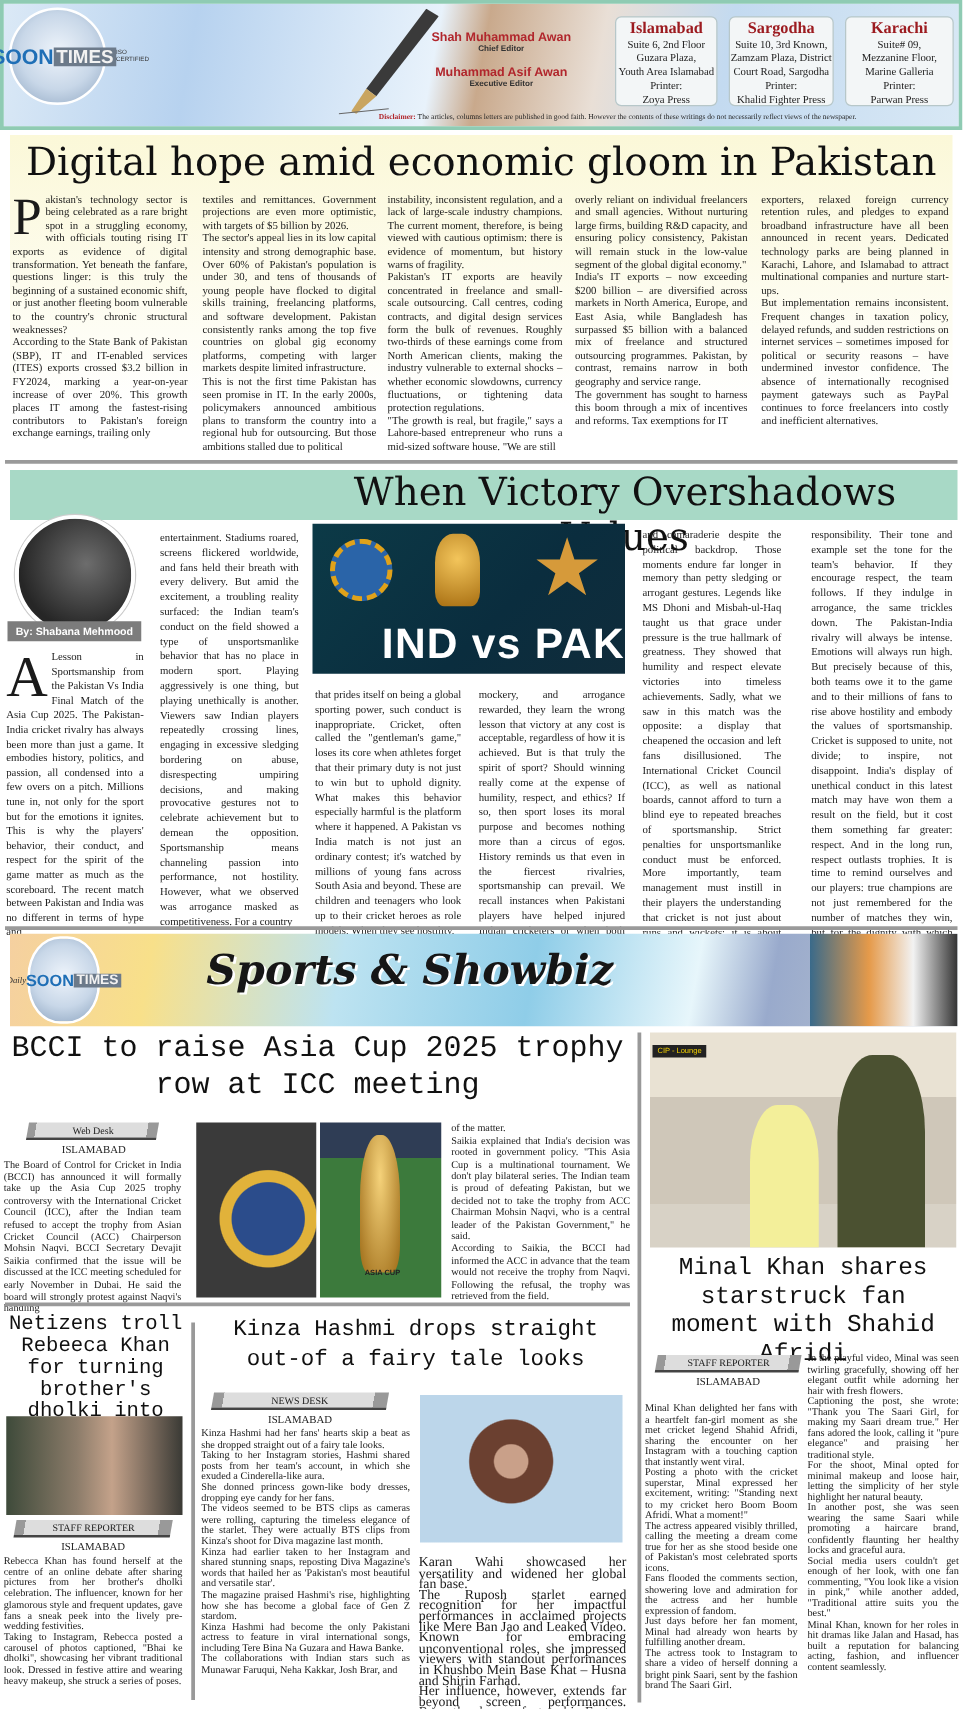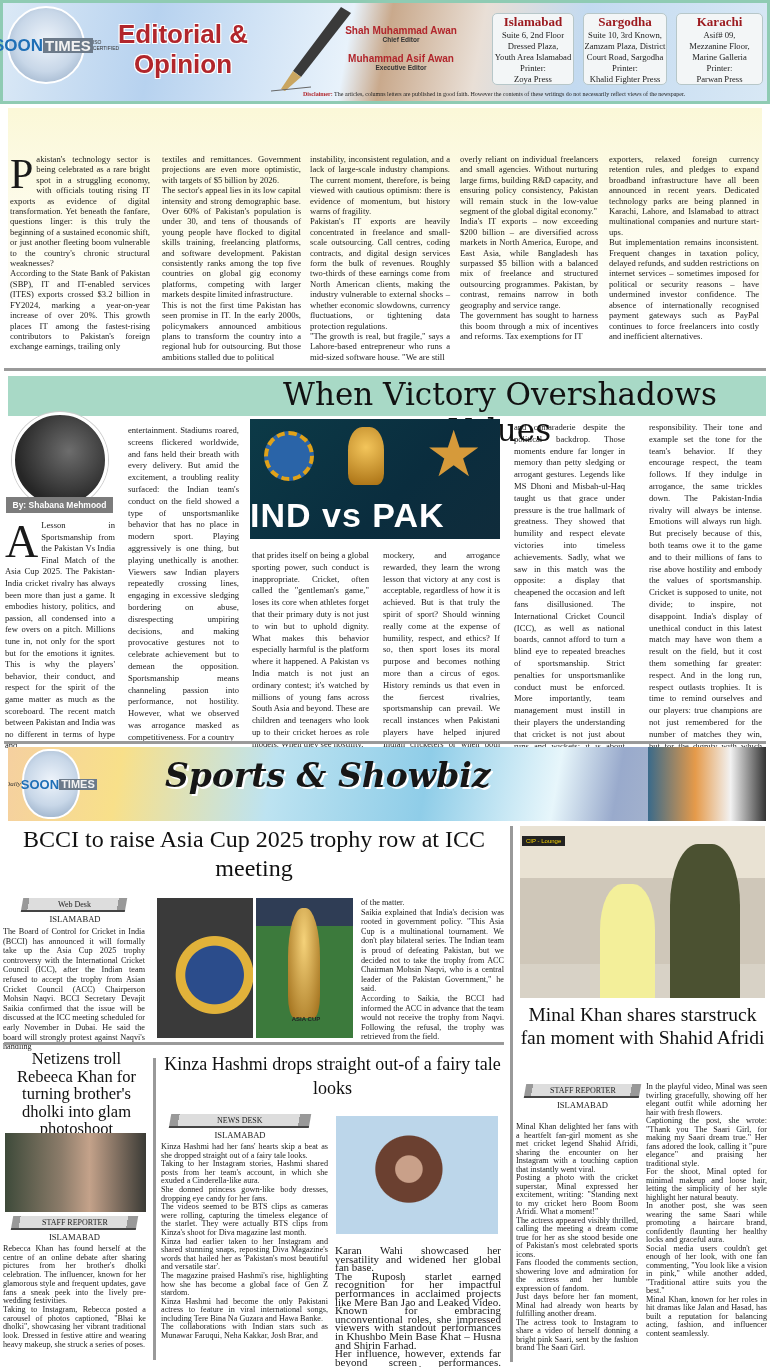--- a/index.html
+++ b/index.html
@@ -25,89 +25,86 @@
 #ed1-h{left:0;top:4px;width:754px;text-align:center;font-family:"DejaVu Serif",serif;font-size:31px;color:#111;letter-spacing:0}
 .col{position:absolute}
 .drop{float:left;font-size:42px;line-height:36px;margin:2px 3px 0 0;font-family:"Liberation Serif",serif}
 .rule{position:absolute;height:3px;background:#9a9a9a}
 
 #vic-band{left:8px;top:376px;width:758px;height:40px;background:#a8d9c6}
 #vic-h{left:240px;top:376px;width:520px;text-align:center;font-family:"DejaVu Serif",serif;font-size:31px;color:#111}
 #pen-circ{left:12px;top:412px;width:96px;height:96px;border-radius:50%;background:radial-gradient(circle at 60% 40%,#6d6d6d,#262626 70%);border:3px solid #fff;box-shadow:0 0 0 1px #ccc}
 #byline{left:6px;top:497px;width:107px;height:16px;background:#7c7c7c;color:#fff;font-family:"Liberation Sans",sans-serif;font-weight:bold;font-size:8.5px;line-height:16px;text-align:center}
 #ind-pak{left:250px;top:419px;width:250px;height:120px;background:linear-gradient(135deg,#0c3a47,#0a2d3e 60%,#102c3b);overflow:hidden}
-#ind-pak .big{position:absolute;left:0;bottom:4px;width:100%;text-align:left;color:#fff;font-family:"Liberation Sans",sans-serif;font-weight:bold;font-size:34px;letter-spacing:1px}
+#ind-pak .big{position:absolute;left:0;bottom:4px;width:100%;text-align:right;color:#fff;font-family:"Liberation Sans",sans-serif;font-weight:bold;font-size:34px;letter-spacing:1px}
 #ind-pak .badge{position:absolute;left:14px;top:12px;width:50px;height:50px;border-radius:50%;background:#2a64a8;border:4px dashed #e0a21a}
 #ind-pak .cup{position:absolute;left:98px;top:8px;width:36px;height:58px;background:radial-gradient(circle at 50% 35%,#f3c55b,#a86f12);border-radius:40% 40% 20% 20%}
 #ind-pak .star{position:absolute;left:175px;top:4px;font-size:64px;line-height:64px;color:#d69a3a}
 
 #sp-band{left:8px;top:747px;width:758px;height:74px;background:linear-gradient(100deg,#f5d0a0 0%,#f8e08a 15%,#bde3f1 35%,#8fcde8 55%,#e7f6fb 72%,#9ac 80%,#c0c8d0 100%);overflow:hidden}
 #sp-title{left:165px;top:756px;font-family:"DejaVu Serif",serif;font-weight:bold;font-style:italic;font-size:33px;color:#161616;text-shadow:2px 2px 0 #fff}
 .photo{background:#888;overflow:hidden}
 .desk{height:14px;background:linear-gradient(90deg,#999 0 6%,#ddd 6% 92%,#999 92%);text-align:center;font-size:8px;line-height:14px;color:#222;border-bottom:2px solid #444;transform:skewX(-10deg)}
 .desk span{display:inline-block;transform:skewX(10deg)}
 .city{text-align:center;font-size:8.6px;line-height:11px;color:#222}
-.h-news{font-family:Liberation Serif, serif;text-align:center;color:#111}
+.h-news{font-family:Liberation Mono, monospace;text-align:center;color:#111}
 .vline{position:absolute;width:3px;background:#999}
 </style>
 </head>
 <body>
 
 <div id="hdr" class="abs">
   <div class="logo abs" style="left:4px;top:3px;width:78px;height:78px">
     <span class="d">Daily</span>
     <span class="s" style="font-size:17px">SOON</span>
     <span class="t" style="font-size:15px">TIMES</span>
     <span class="c">ISO CERTIFIED</span>
-  </div>
-  <div id="ed-title" class="abs">
-    <div>Editorial &amp;</div>
-    <div>Opinion</div>
   </div>
   <svg id="pen" class="abs" viewBox="0 0 80 85">
     <polygon points="70,0 80,6 30,70 22,64" fill="#3a3a3a"></polygon>
     <polygon points="30,70 22,64 10,82 14,84" fill="#c9a560"></polygon>
     <line x1="0" y1="84" x2="40" y2="80" stroke="#666" stroke-width="1"></line>
   </svg>
   <div class="abs editor" style="left:342px;top:22px;width:112px">
     <div style="font-size:10px;color:#b1262c">Shah Muhammad Awan</div>
     <div style="font-size:6.5px;color:#333">Chief Editor</div>
   </div>
   <div class="abs editor" style="left:342px;top:50px;width:112px">
     <div style="font-size:10px;color:#b1262c">Muhammad Asif Awan</div>
     <div style="font-size:6.5px;color:#333">Executive Editor</div>
   </div>
   <div class="abs office" style="left:489px;top:10px;width:82px;height:72px">
     <h3>Islamabad</h3>
     <div>Suite 6, 2nd Floor</div>
-    <div>Dressed Plaza,</div>
+    <div>Guzara Plaza,</div>
     <div>Youth Area Islamabad</div>
     <div>Printer:</div>
     <div>Zoya Press</div>
   </div>
   <div class="abs office" style="left:580px;top:10px;width:84px;height:72px">
     <h3>Sargodha</h3>
     <div>Suite 10, 3rd Known,</div>
     <div>Zamzam Plaza, District</div>
     <div>Court Road, Sargodha</div>
     <div>Printer:</div>
     <div>Khalid Fighter Press</div>
   </div>
   <div class="abs office" style="left:673px;top:10px;width:87px;height:72px">
     <h3>Karachi</h3>
-    <div>Asif# 09,</div>
+    <div>Suite# 09,</div>
     <div>Mezzanine Floor,</div>
     <div>Marine Galleria</div>
     <div>Printer:</div>
     <div>Parwan Press</div>
   </div>
   <div id="disc" class="abs"><b>Disclaimer:</b> <span>The articles, columns letters are published in good faith. However the  contents of these writings do not necessarily reflect views of the newspaper.</span></div>
 </div>
 
 <div id="ed1" class="abs">
+  <div id="ed1-h" class="abs">Digital hope amid economic gloom in Pakistan</div>
   <div class="col" style="left:2px;top:46px;width:140px">
     <p style="white-space:pre-line"><span class="drop">P</span><span>akistan's technology sector is being celebrated as a rare bright spot in a struggling economy, with officials touting rising IT exports as evidence of digital transformation. Yet beneath the fanfare, questions linger: is this truly the beginning of a sustained economic shift, or just another fleeting boom vulnerable to the country's chronic structural weaknesses?
 According to the State Bank of Pakistan (SBP), IT and IT-enabled services (ITES) exports crossed $3.2 billion in FY2024, marking a year-on-year increase of over 20%. This growth places IT among the fastest-rising contributors to Pakistan's foreign exchange earnings, trailing only</span></p>
   </div>
   <div class="col" style="left:154px;top:46px;width:139px">
       <p style="white-space:pre-line">textiles and remittances. Government projections are even more optimistic, with targets of $5 billion by 2026.
 The sector's appeal lies in its low capital intensity and strong demographic base. Over 60% of Pakistan's population is under 30, and tens of thousands of young people have flocked to digital skills training, freelancing platforms, and software development. Pakistan consistently ranks among the top five countries on global gig economy platforms, competing with larger markets despite limited infrastructure.
 This is not the first time Pakistan has seen promise in IT. In the early 2000s, policymakers announced ambitious plans to transform the country into a regional hub for outsourcing. But those ambitions stalled due to political</p>
     </div>
   <div class="col" style="left:302px;top:46px;width:140px">

